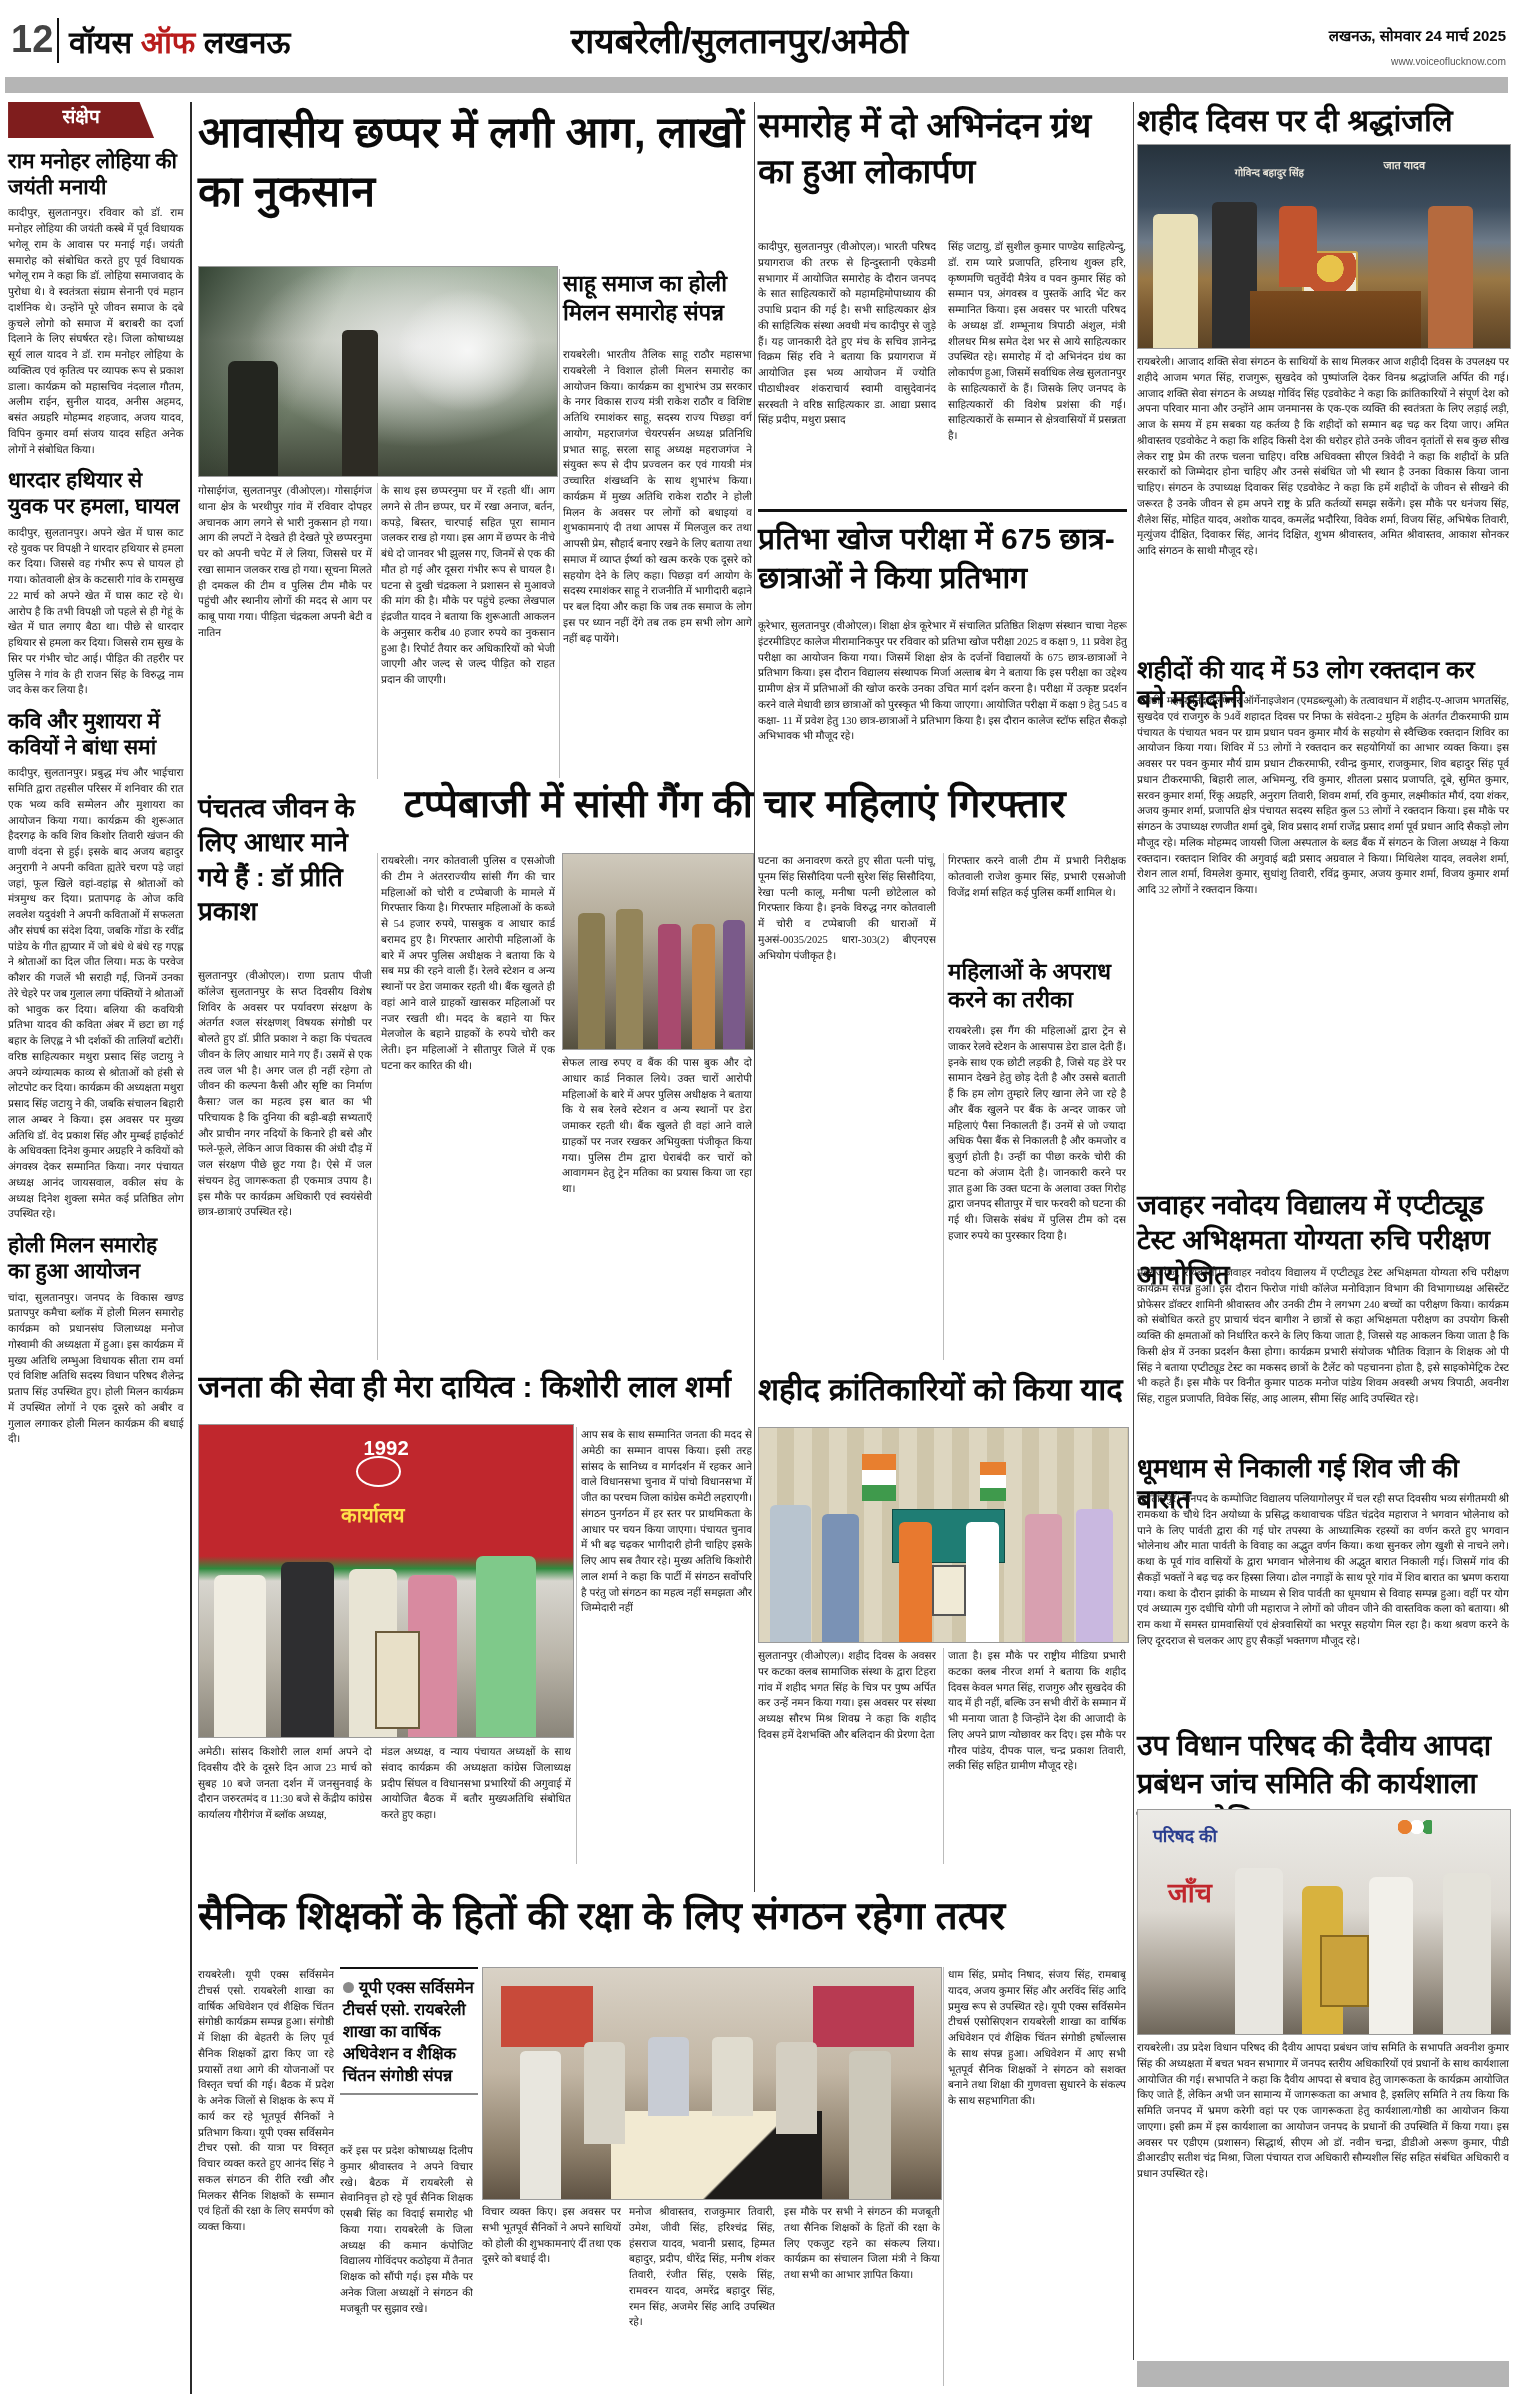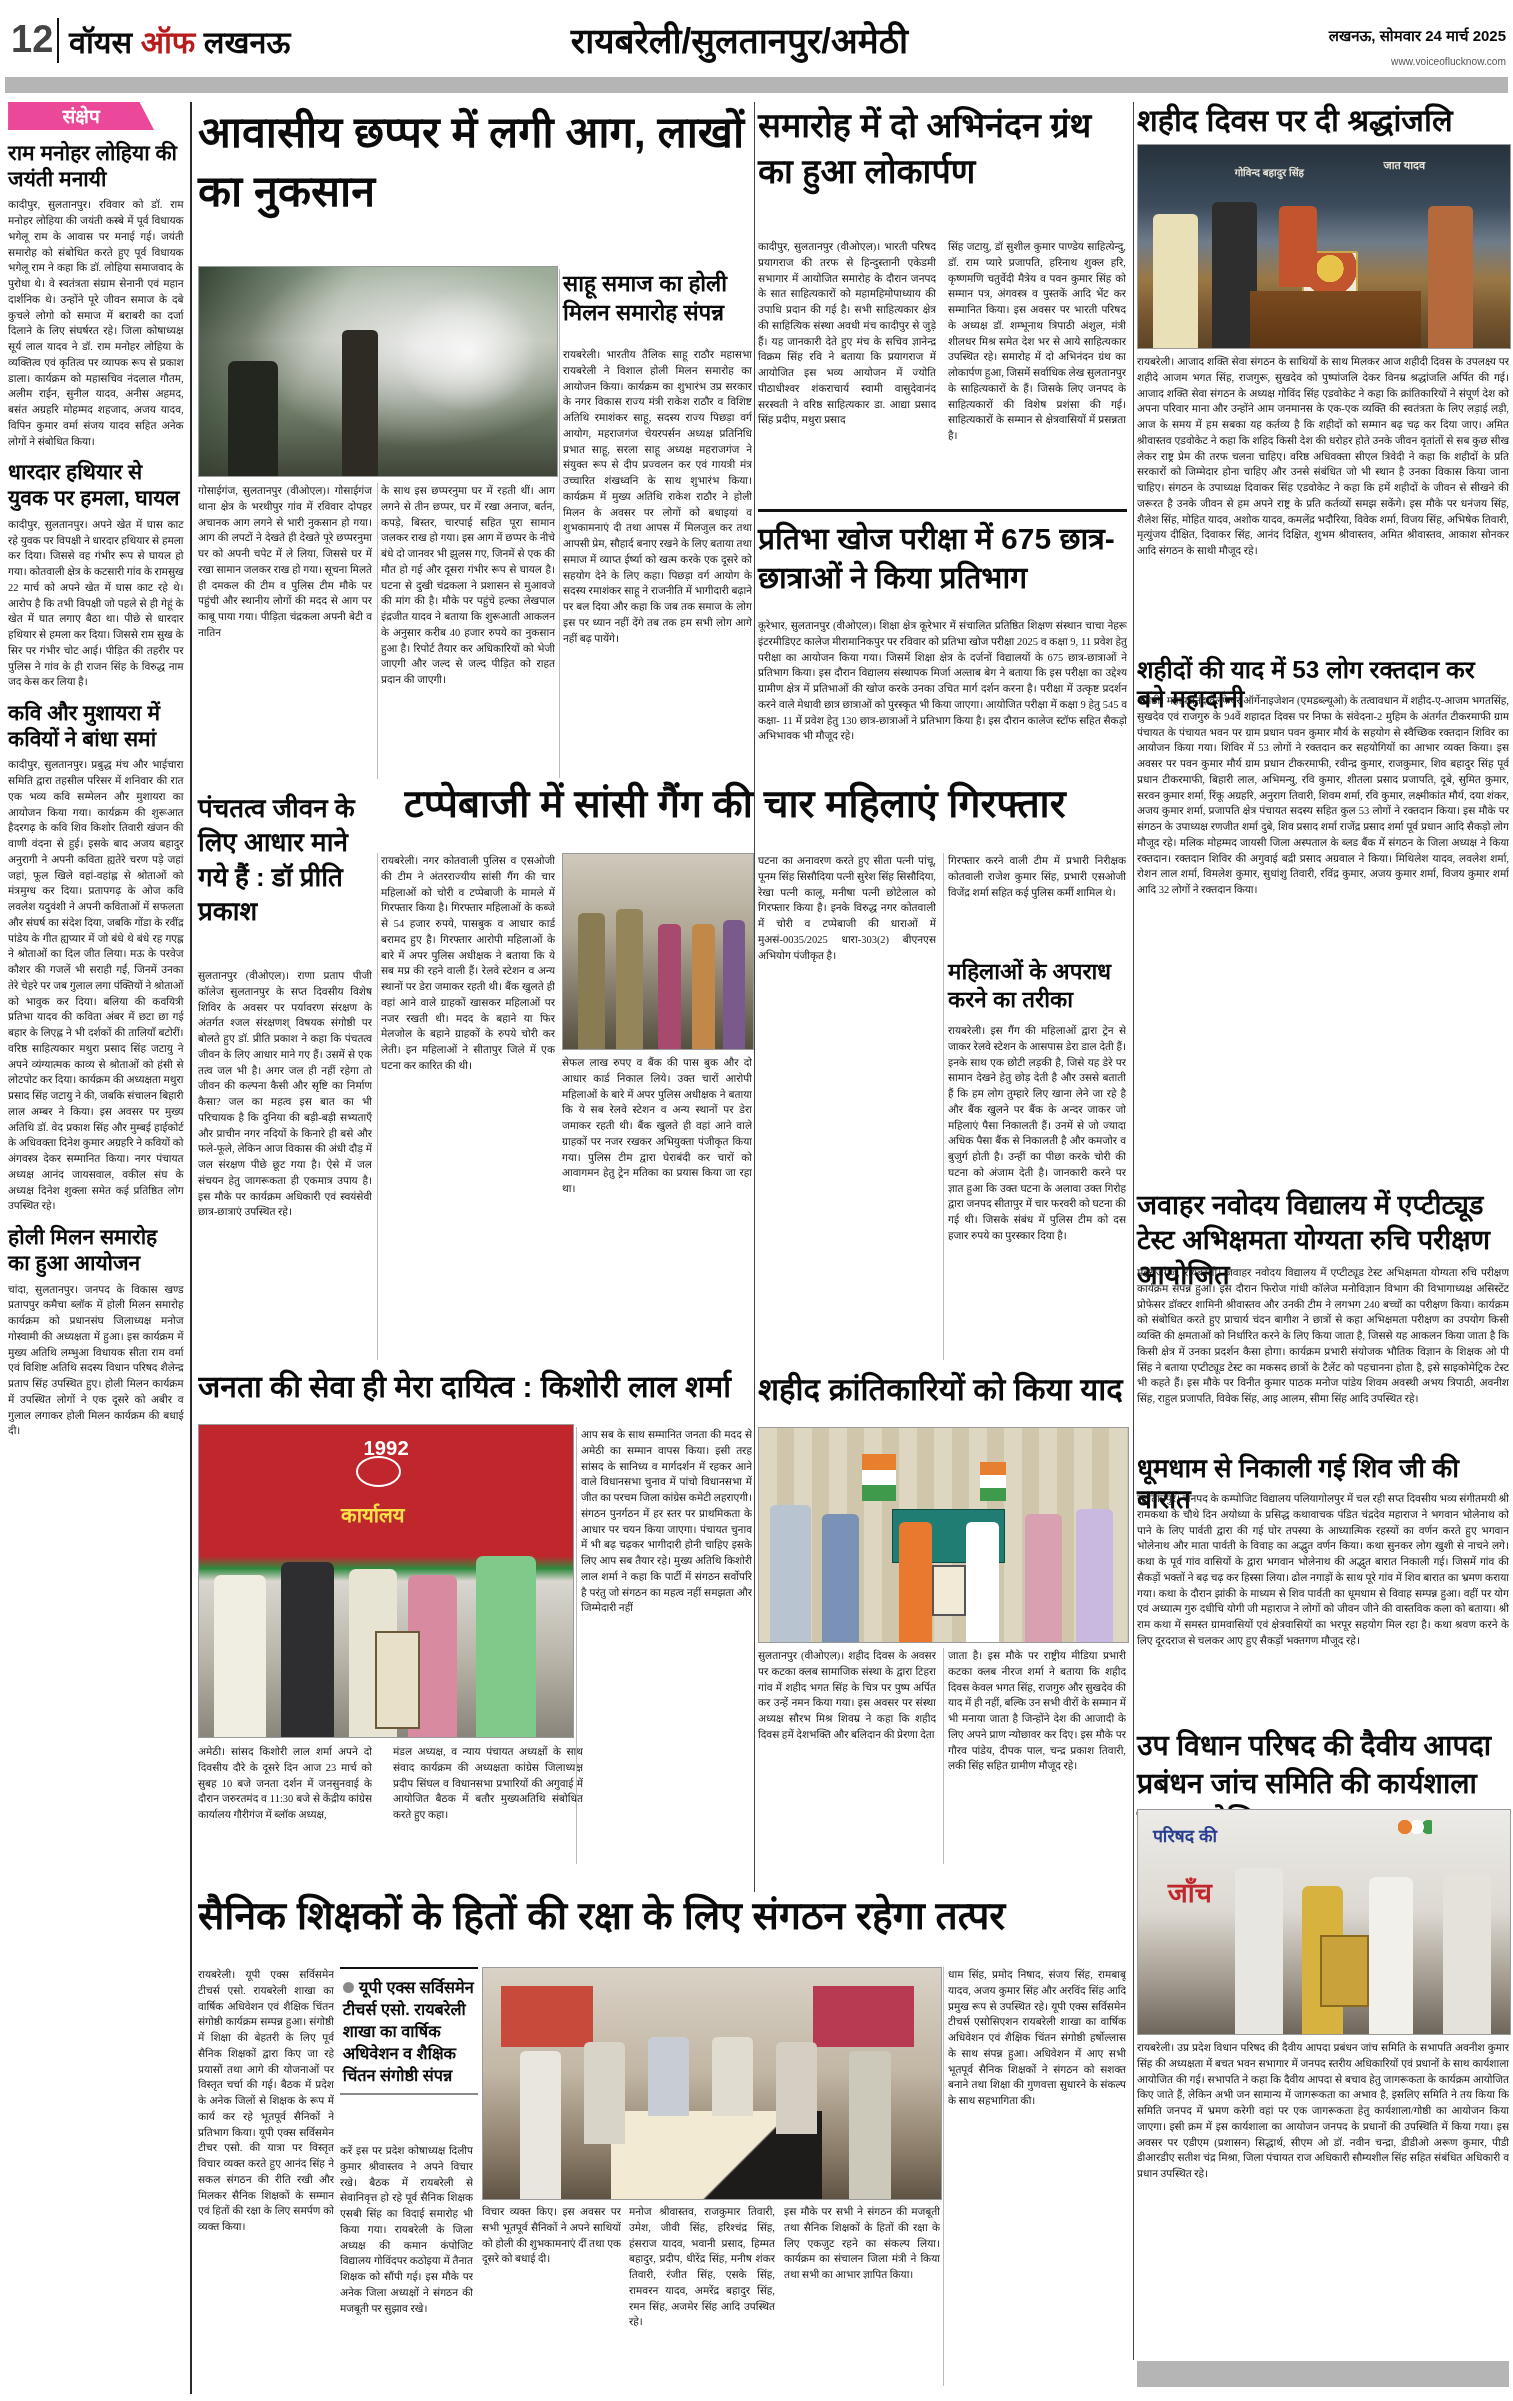--- a/index.html
+++ b/index.html
@@ -34,21 +34,21 @@
     <span style="color:#b91c1c;">ऑफ</span>
     <span>लखनऊ</span>
   </div>
   <div class="abs head" style="left:475px;top:17.6px;width:529px;text-align:center;font-size:35px;">रायबरेली/सुलतानपुर/अमेठी</div>
   <div class="abs head" style="left:1275px;top:26px;width:231px;text-align:right;font-size:15px;">लखनऊ, सोमवार 24 मार्च 2025</div>
   <div class="abs" style="left:1275px;top:56px;width:231px;text-align:right;font-size:10.2px;color:#555;font-family:'Liberation Sans',sans-serif;">www.voiceoflucknow.com</div>
   <div class="graybar" style="left:5.4px;top:77px;width:1503px;height:16.3px;"></div>
 </div>
 
 <div id="left-rail" class="abs" style="left:5.4px;top:102px;width:187px;height:2292px;">
-  <div style="width:146px;height:28px;background:#ec4899;color:#fff;font-family:'Liberation Sans',sans-serif;font-weight:700;font-size:19px;text-align:center;line-height:30px;clip-path:polygon(0 0,90% 0,100% 100%,0 100%);">संक्षेप</div>
+  <div style="width:146px;height:36px;background:#7f1d1d;color:#fff;font-family:'Liberation Sans',sans-serif;font-weight:700;font-size:19px;text-align:center;line-height:30px;clip-path:polygon(0 0,90% 0,100% 100%,0 100%);">संक्षेप</div>
 
   <div class="rail-article">
     <h3>राम मनोहर लोहिया की जयंती मनायी</h3>
     <p class="body-txt">कादीपुर, सुलतानपुर। रविवार को डॉ. राम मनोहर लोहिया की जयंती कस्बे में पूर्व विधायक भगेलू राम के आवास पर मनाई गई। जयंती समारोह को संबोधित करते हुए पूर्व विधायक भगेलू राम ने कहा कि डॉ. लोहिया समाजवाद के पुरोधा थे। वे स्वतंत्रता संग्राम सेनानी एवं महान दार्शनिक थे। उन्होंने पूरे जीवन समाज के दबे कुचले लोगो को समाज में बराबरी का दर्जा दिलाने के लिए संघर्षरत रहे। जिला कोषाध्यक्ष सूर्य लाल यादव ने डॉ. राम मनोहर लोहिया के व्यक्तित्व एवं कृतित्व पर व्यापक रूप से प्रकाश डाला। कार्यक्रम को महासचिव नंदलाल गौतम, अलीम राईन, सुनील यादव, अनीस अहमद, बसंत अग्रहरि मोहम्मद शहजाद, अजय यादव, विपिन कुमार वर्मा संजय यादव सहित अनेक लोगों ने संबोधित किया।</p>
   </div>
   <div class="rail-article">
     <h3>धारदार हथियार से युवक पर हमला, घायल</h3>
     <p class="body-txt">कादीपुर, सुलतानपुर। अपने खेत में घास काट रहे युवक पर विपक्षी ने धारदार हथियार से हमला कर दिया। जिससे वह गंभीर रूप से घायल हो गया। कोतवाली क्षेत्र के कटसारी गांव के रामसुख 22 मार्च को अपने खेत में घास काट रहे थे। आरोप है कि तभी विपक्षी जो पहले से ही गेहूं के खेत में घात लगाए बैठा था। पीछे से धारदार हथियार से हमला कर दिया। जिससे राम सुख के सिर पर गंभीर चोट आई। पीड़ित की तहरीर पर पुलिस ने गांव के ही राजन सिंह के विरुद्ध नाम जद केस कर लिया है।</p>
   </div>
   <div class="rail-article">
@@ -149,21 +149,21 @@
   <div class="abs" style="left:42%;top:10%;width:41px;height:27px;border:2px solid #fff;border-radius:50%;background:rgba(0,0,0,0);"></div>
   <div class="abs" style="left:4%;top:48%;width:14%;height:52%;background:#f0ede2;border-radius:6.8px 6.8px 0 0;"></div>
   <div class="abs" style="left:22%;top:44%;width:14%;height:56%;background:#2e2e30;border-radius:6.8px 6.8px 0 0;"></div>
   <div class="abs" style="left:40%;top:46%;width:13%;height:54%;background:#e8e4d4;border-radius:6.8px 6.8px 0 0;"></div>
   <div class="abs" style="left:56%;top:48%;width:13%;height:52%;background:#d88aa0;border-radius:6.8px 6.8px 0 0;"></div>
   <div class="abs" style="left:74%;top:42%;width:16%;height:58%;background:#7fc98a;border-radius:6.8px 6.8px 0 0;"></div>
   <div class="abs" style="left:47%;top:66%;width:11%;height:30%;background:#e8e0c8;border:2px solid #6a5a3a;"></div>
 </div>
 <div class="col body-txt" style="left:581px;top:1427px;width:171px;height:437px;">आप सब के साथ सम्मानित जनता की मदद से अमेठी का सम्मान वापस किया। इसी तरह सांसद के सानिध्य व मार्गदर्शन में रहकर आने वाले विधानसभा चुनाव में पांचो विधानसभा में जीत का परचम जिला कांग्रेस कमेटी लहराएगी। संगठन पुनर्गठन में हर स्तर पर प्राथमिकता के आधार पर चयन किया जाएगा। पंचायत चुनाव में भी बढ़ चढ़कर भागीदारी होनी चाहिए इसके लिए आप सब तैयार रहे। मुख्य अतिथि किशोरी लाल शर्मा ने कहा कि पार्टी में संगठन सर्वोपरि है परंतु जो संगठन का महत्व नहीं समझता और जिम्मेदारी नहीं</div>
 <div class="col body-txt" style="left:198px;top:1744px;width:174px;height:119px;">अमेठी। सांसद किशोरी लाल शर्मा अपने दो दिवसीय दौरे के दूसरे दिन आज 23 मार्च को सुबह 10 बजे जनता दर्शन में जनसुनवाई के दौरान जरुरतमंद व 11:30 बजे से केंद्रीय कांग्रेस कार्यालय गौरीगंज में ब्लॉक अध्यक्ष,</div>
-<div class="col body-txt" style="left:381px;top:1744px;width:190px;height:119px;margin-left:12px;">मंडल अध्यक्ष, व न्याय पंचायत अध्यक्षों के साथ संवाद कार्यक्रम की अध्यक्षता कांग्रेस जिलाध्यक्ष प्रदीप सिंघल व विधानसभा प्रभारियों की अगुवाई में आयोजित बैठक में बतौर मुख्यअतिथि संबोधित करते हुए कहा।</div>
+<div class="col body-txt" style="left:381px;top:1744px;width:190px;height:119px;">मंडल अध्यक्ष, व न्याय पंचायत अध्यक्षों के साथ संवाद कार्यक्रम की अध्यक्षता कांग्रेस जिलाध्यक्ष प्रदीप सिंघल व विधानसभा प्रभारियों की अगुवाई में आयोजित बैठक में बतौर मुख्यअतिथि संबोधित करते हुए कहा।</div>
 
 <div class="abs head" style="left:758px;top:1371px;width:372px;font-size:31px;line-height:1.2;white-space:nowrap;overflow:hidden;">शहीद क्रांतिकारियों को किया याद</div>
 <div class="photo" style="left:758px;top:1427px;width:369px;height:214px;background:
      repeating-linear-gradient(90deg,#ddd6c0 0 17.6px,#cfc6ab 17.6px 35px),
      linear-gradient(180deg,rgba(255,255,255,0) 0%,rgba(140,120,88,.85) 55%,#6e6148 100%);">
   <div class="abs" style="left:36%;top:38%;width:30%;height:24%;background:#1f7d74;border:1.4px solid #0f4a44;"></div>
   <div class="abs" style="left:28%;top:12%;width:9%;height:22%;background:linear-gradient(180deg,#e87f2f 33%,#ffffff 33% 66%,#3f9a4c 66%);"></div>
   <div class="abs" style="left:60%;top:16%;width:7%;height:18%;background:linear-gradient(180deg,#e87f2f 33%,#ffffff 33% 66%,#3f9a4c 66%);"></div>
   <div class="abs" style="left:3%;top:36%;width:11%;height:64%;background:#b8c4cf;border-radius:5.4px 5.4px 0 0;"></div>
   <div class="abs" style="left:17%;top:40%;width:10%;height:60%;background:#7a92b5;border-radius:5.4px 5.4px 0 0;"></div>

